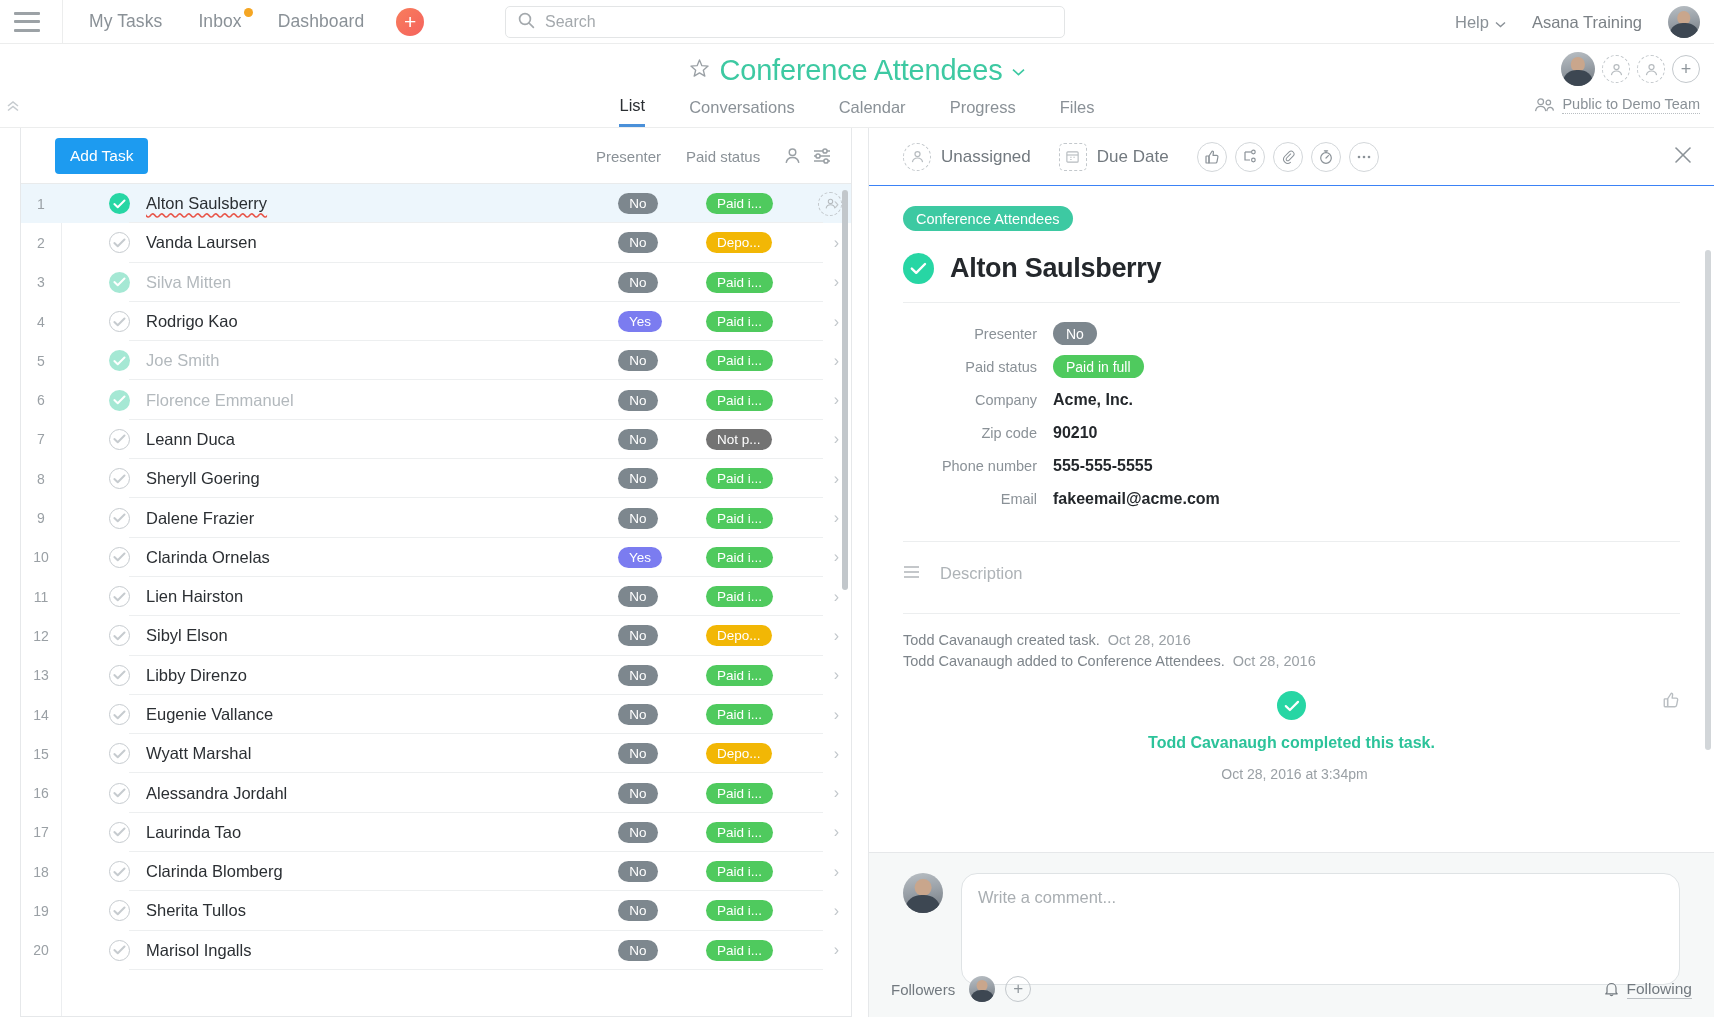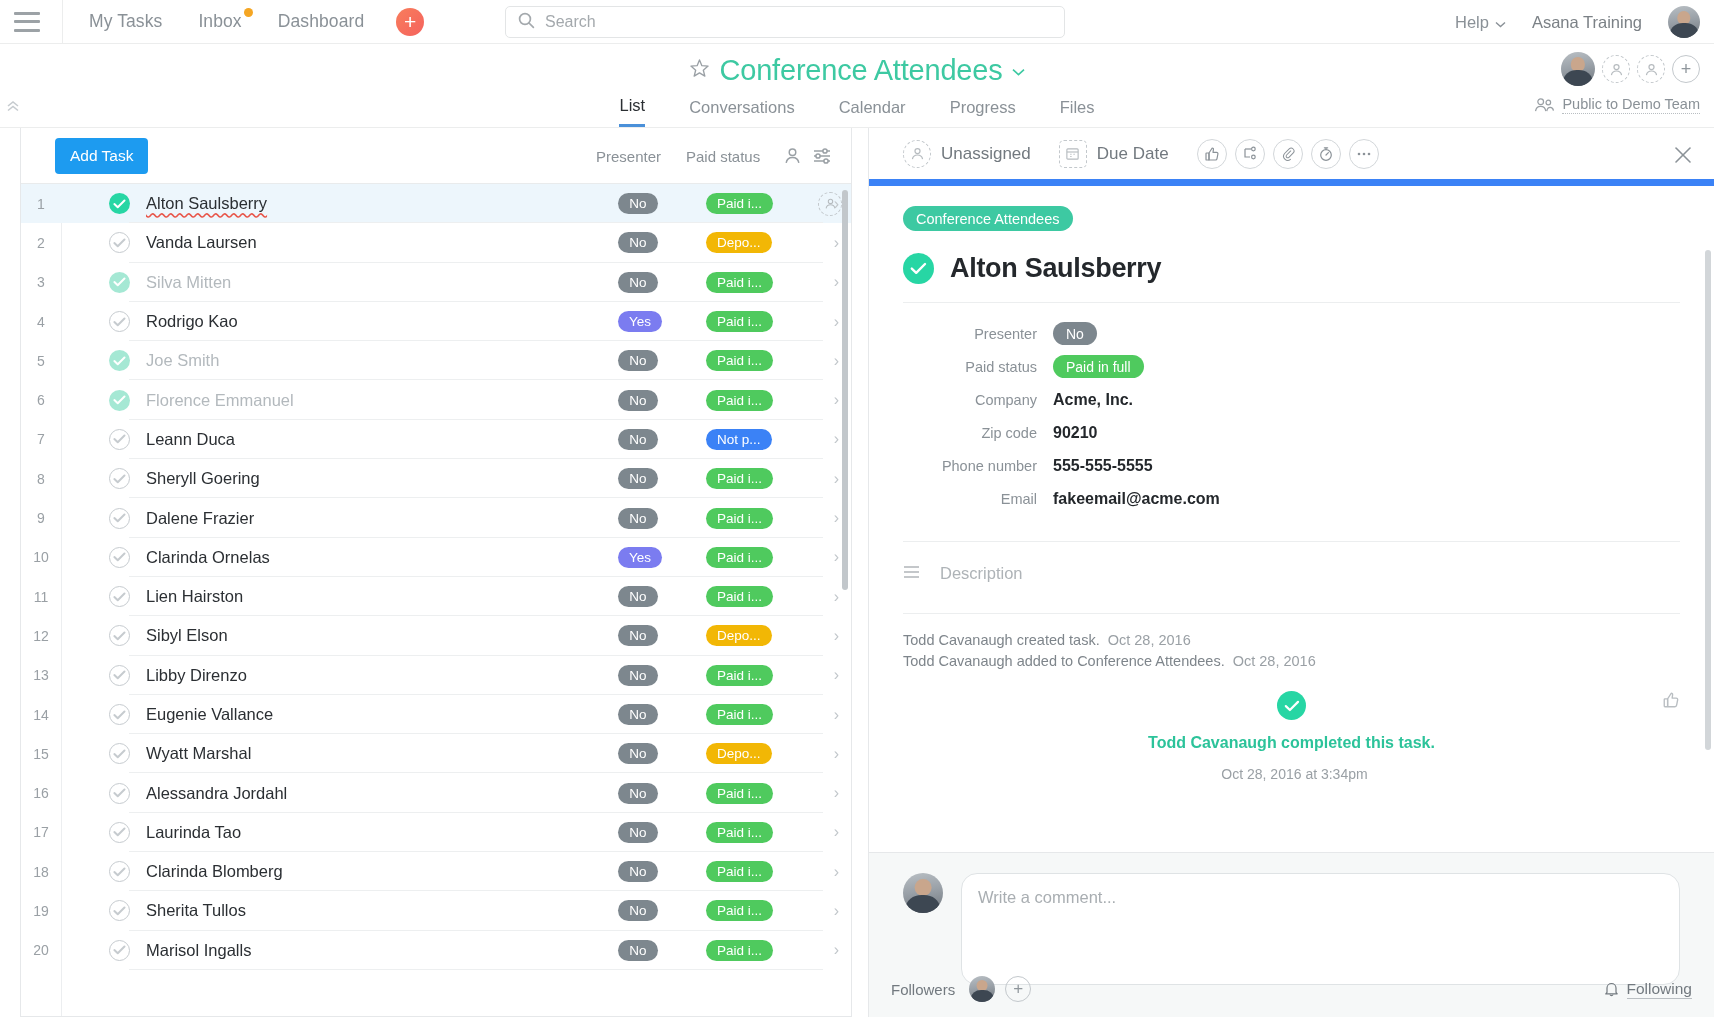--- a/index.html
+++ b/index.html
@@ -136,33 +136,33 @@
   }
   .pill { position: absolute; height: 21px; border-radius: 11px; color: #fff;
     font-size: 13.5px; display: flex; align-items: center; justify-content: center;
     cursor: pointer; padding: 0 11px; white-space: nowrap; }
   .p-presenter { left: 557px; min-width: 40px; }
   .p-paid { left: 645px; min-width: 62px; }
   .g-gray { background: #7d878e; }
   .g-purple { background: #7b7cf0; }
   .g-green { background: #4fca5e; }
   .g-yellow { background: #f2b705; }
-  .g-red { background: #3b82f6; }
+  .g-red { background: #737373; }
   .rowchev { position: absolute; right: 12px; color: #c2c7cb; font-size: 16px; cursor: pointer; }
   .rowghost { position: absolute; left: 757px; width: 24px; height: 24px;
     border-radius: 50%; border: 1.4px dashed #c3c8cc; display: flex;
     align-items: center; justify-content: center; cursor: pointer; }
   .listscroll { position: absolute; right: 3px; top: 62px; width: 6px; height: 400px;
     background: #c2c7cb; border-radius: 3px; cursor: pointer; }
 
   
   .detail { position: absolute; top: 128px; left: 868px; width: 846px; height: 889px;
     background: #fff; border-left: 1px solid #e6e8ea; }
   .detail-top { position: relative; height: 58px; display: flex; align-items: center;
-    border-bottom: 7px solid #3b82f6; }
+    border-bottom: 1px solid #3b82f6; }
   .assignee, .duedate { display: flex; align-items: center; gap: 10px; cursor: pointer; }
   .assignee { margin-left: 34px; }
   .duedate { margin-left: 28px; }
   .dash-circle { width: 28px; height: 28px; border-radius: 50%;
     border: 1.6px dashed #c3c8cc; display: flex; align-items: center; justify-content: center; }
   .dash-sq { width: 28px; height: 28px; border-radius: 5px;
     border: 1.6px dashed #c3c8cc; display: flex; align-items: center; justify-content: center; }
   .dt-label { font-size: 17px; color: #72797f; }
   .actions { margin-left: 28px; display: flex; align-items: center; gap: 8px; }
   .actbtn { width: 30px; height: 30px; border-radius: 50%; border: 1.4px solid #d3d7da;

